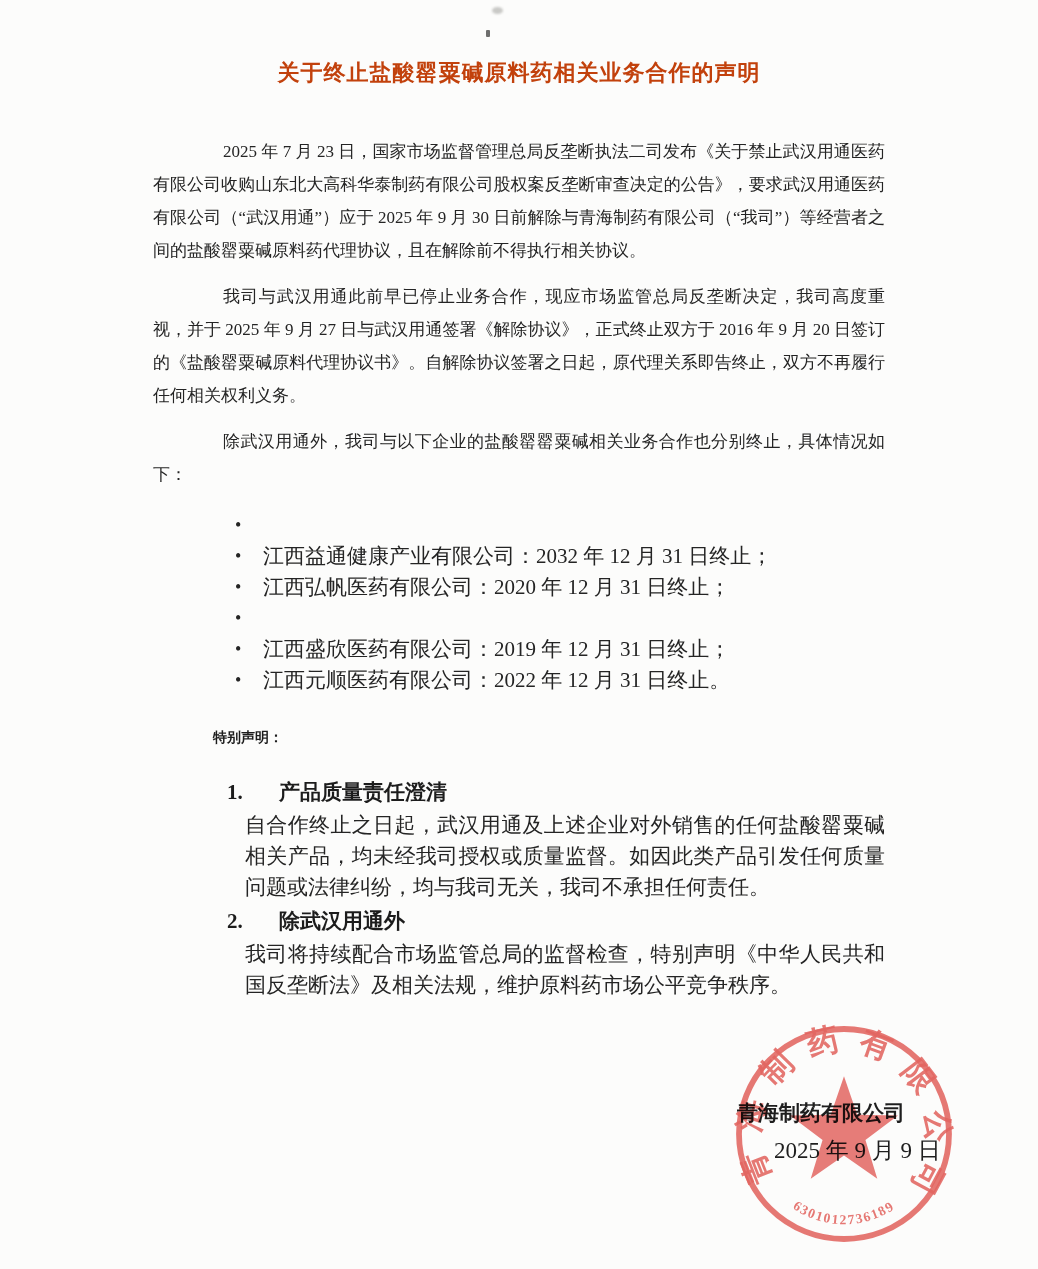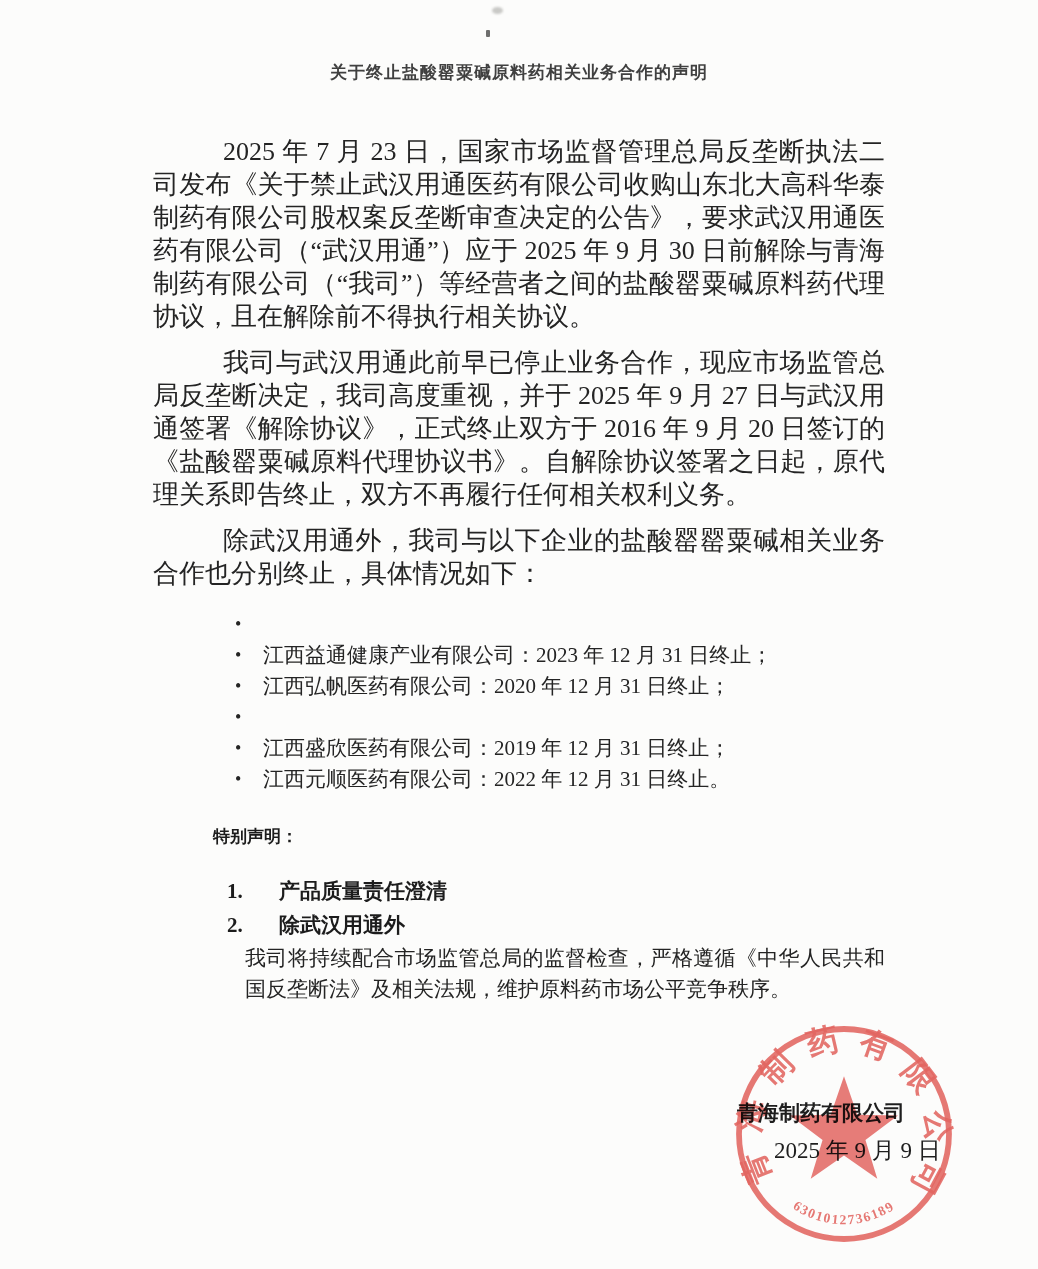--- a/index.html
+++ b/index.html
@@ -12,30 +12,30 @@
     font-family:"Liberation Serif","DejaVu Serif",serif;
     color:#222;
   }
   .content{
     position:absolute;
     left:153px;top:0;
     width:732px;
   }
   .doc-title{
     margin:58px 0 0 0;
-    font-size:17px;
+    font-size:22px;
     line-height:30px;
     font-weight:bold;
     text-align:center;
     letter-spacing:1px;
-    color:#404040;
+    color:#c2410c;
   }
   .para{
     margin:13px 0 0 0;
-    font-size:26px;
+    font-size:17px;
     line-height:33px;
     text-align:justify;
     text-indent:70px;
     word-break:break-all;
     color:#242424;
   }
   .para.first{margin-top:47px;}
   .bullets{margin-top:19px;}
   .bullet-row{
     display:flex;
@@ -45,21 +45,21 @@
     line-height:31px;
     color:#242424;
   }
   .dot{
     width:28px;
     flex:0 0 28px;
     font-size:18px;
   }
   .special-heading{
     margin:25px 0 0 60px;
-    font-size:17px;
+    font-size:14px;
     line-height:33px;
     font-weight:bold;
     color:#1c1c1c;
   }
   .item-head{
     display:flex;
     margin:22px 0 0 74px;
     font-size:21px;
     line-height:32px;
     font-weight:bold;
@@ -129,21 +129,21 @@
     <p class="para first">2025 年 7 月 23 日，国家市场监督管理总局反垄断执法二司发布《关于禁止武汉用通医药有限公司收购山东北大高科华泰制药有限公司股权案反垄断审查决定的公告》，要求武汉用通医药有限公司（“武汉用通”）应于 2025 年 9 月 30 日前解除与青海制药有限公司（“我司”）等经营者之间的盐酸罂粟碱原料药代理协议，且在解除前不得执行相关协议。</p>
     <p class="para">我司与武汉用通此前早已停止业务合作，现应市场监管总局反垄断决定，我司高度重视，并于 2025 年 9 月 27 日与武汉用通签署《解除协议》，正式终止双方于 2016 年 9 月 20 日签订的《盐酸罂粟碱原料代理协议书》。自解除协议签署之日起，原代理关系即告终止，双方不再履行任何相关权利义务。</p>
     <p class="para">除武汉用通外，我司与以下企业的盐酸罂罂粟碱相关业务合作也分别终止，具体情况如下：</p>
 
     <div class="bullets">
       <div class="bullet-row">
         <span class="dot">•</span>
       </div>
       <div class="bullet-row">
         <span class="dot">•</span>
-        <span class="bullet-text">江西益通健康产业有限公司：2023 年 12 月 31 日终止；</span>
+        <span class="bullet-text">江西益通健康产业有限公司：2032 年 12 月 31 日终止；</span>
       </div>
       <div class="bullet-row">
         <span class="dot">•</span>
         <span class="bullet-text">江西弘帆医药有限公司：2020 年 12 月 31 日终止；</span>
       </div>
       <div class="bullet-row">
         <span class="dot">•</span>
       </div>
       <div class="bullet-row">
         <span class="dot">•</span>
@@ -154,26 +154,27 @@
         <span class="bullet-text">江西元顺医药有限公司：2022 年 12 月 31 日终止。</span>
       </div>
     </div>
 
     <div class="special-heading">特别声明：</div>
 
     <div class="item-head">
       <span class="item-num">1.</span>
       <span class="item-title">产品质量责任澄清</span>
     </div>
+    <p class="item-body">自合作终止之日起，武汉用通及上述企业对外销售的任何盐酸罂粟碱相关产品，均未经我司授权或质量监督。如因此类产品引发任何质量问题或法律纠纷，均与我司无关，我司不承担任何责任。</p>
 
     <div class="item-head tight">
       <span class="item-num">2.</span>
       <span class="item-title">除武汉用通外</span>
     </div>
-    <p class="item-body">我司将持续配合市场监管总局的监督检查，严格遵循《中华人民共和国反垄断法》及相关法规，维护原料药市场公平竞争秩序。</p>
+    <p class="item-body">我司将持续配合市场监管总局的监督检查，特别声明《中华人民共和国反垄断法》及相关法规，维护原料药市场公平竞争秩序。</p>
   </div>
 
   <div class="signature">青海制药有限公司</div>
   <div class="sign-date">2025 年 9 月 9 日</div>
 
   <svg class="stamp" viewBox="0 0 240 240" xmlns="http://www.w3.org/2000/svg">
     <defs>
       <path id="arcTop" d="M 52.2 162.4 A 80 80 0 1 1 181.3 171.4" fill="none"></path>
       <path id="arcBottom" d="M 70.7 190.4 A 86 86 0 0 0 169.3 190.4" fill="none"></path>
     </defs>

